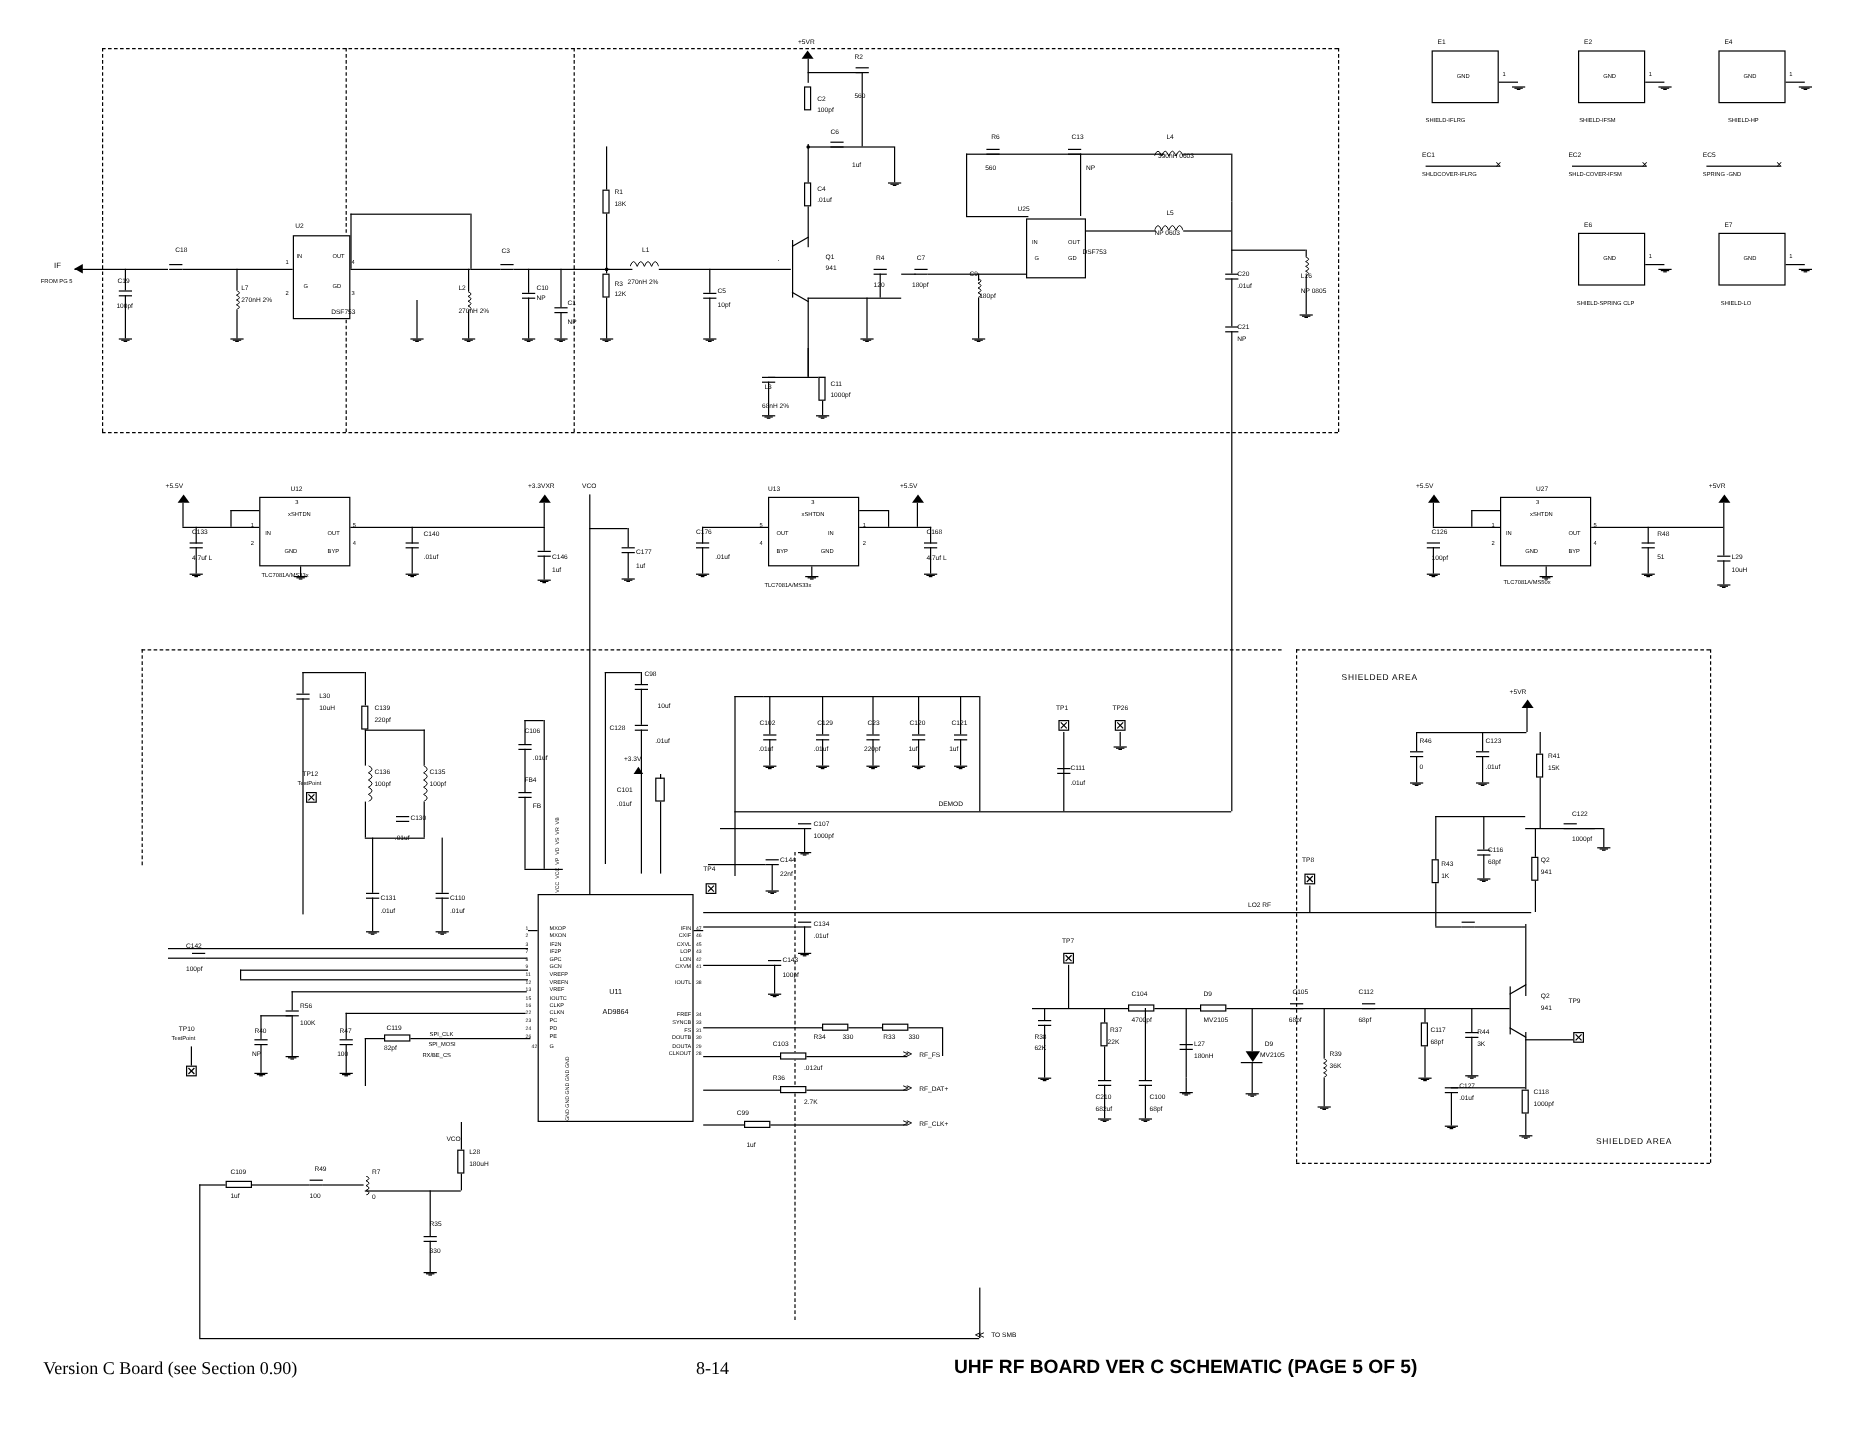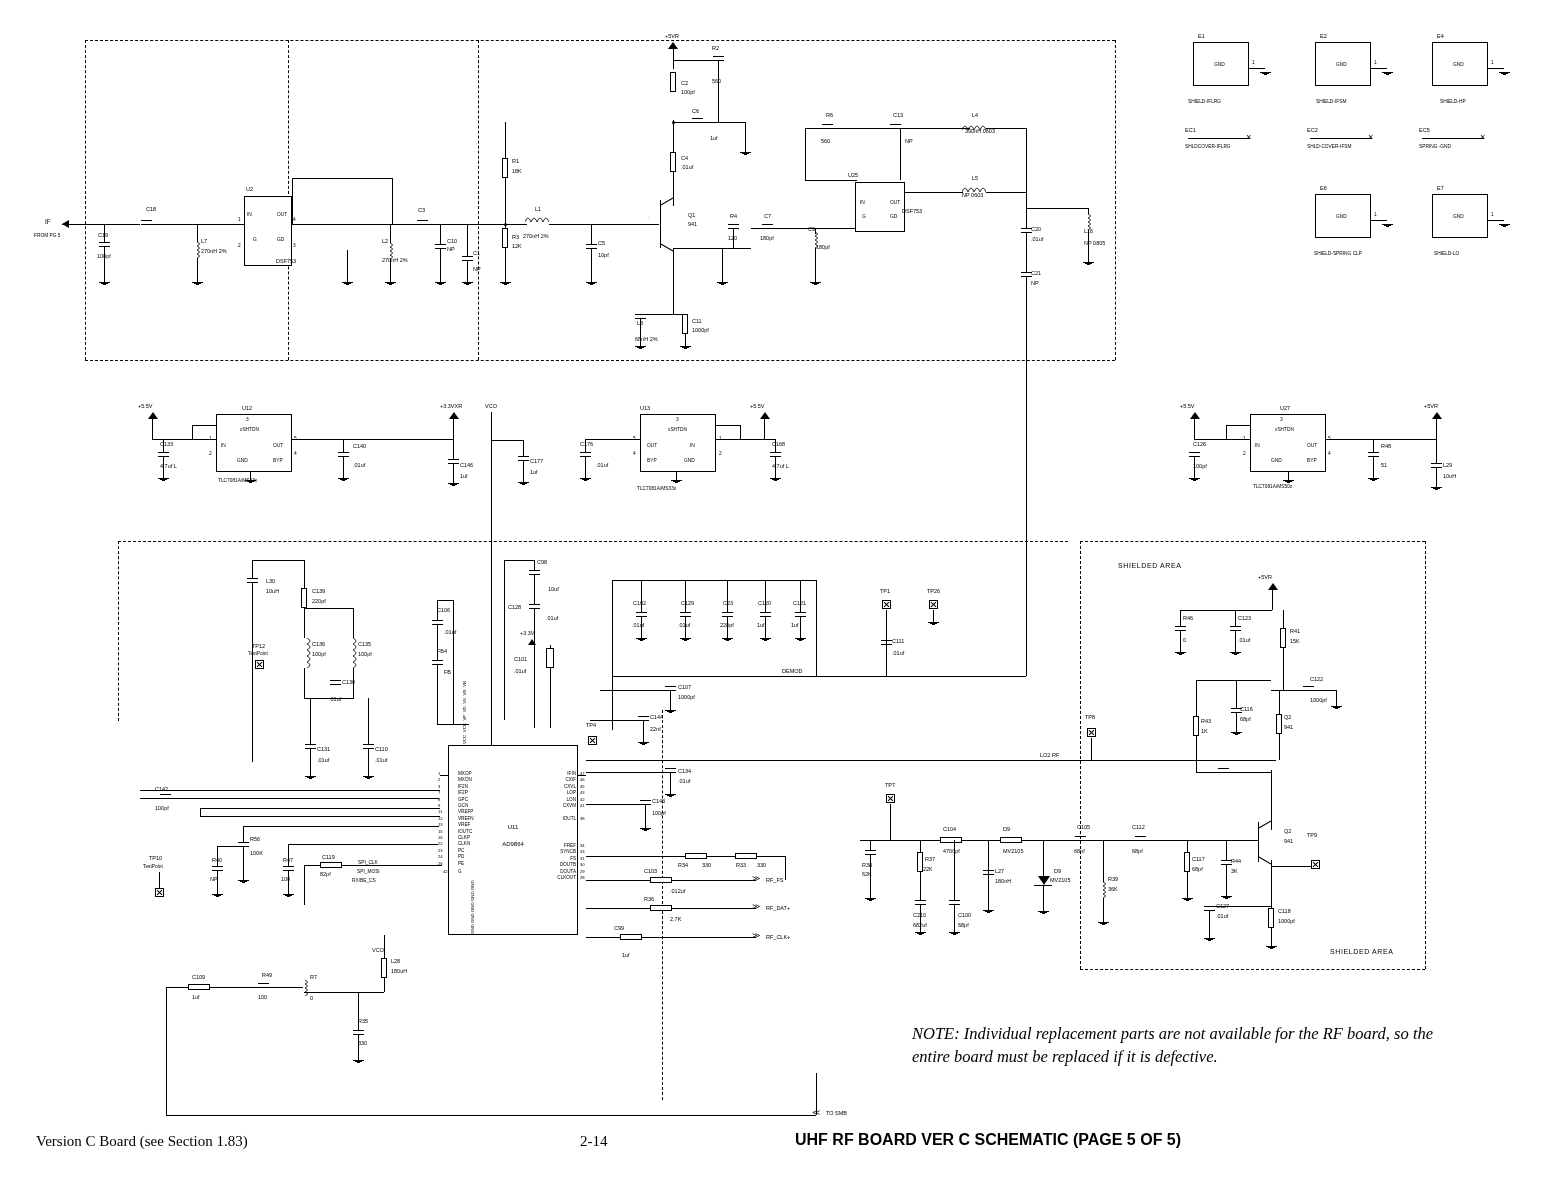--- a/index.html
+++ b/index.html
@@ -1590,19 +1590,18 @@
   <div class="wire wh" style="left:1196px; top:772px; width:22px;"></div>
   <div class="wire wh" style="left:1229px; top:772px; width:42px;"></div>
   <div class="wire wv" style="left:1196px; top:760px; height:12px;"></div>
 
   <div class="abs lbl sm" style="left:1040px; top:752px;">LO2 RF</div>
   <div class="wire wh" style="left:586px; top:760px; width:610px;"></div>
   <div class="abs lbl sm" style="left:1085px; top:714px;">TP8</div>
   <div class="tp" style="left:1087px; top:728px;"></div>
   <div class="wire wv" style="left:1091px; top:738px; height:22px;"></div>
 
-  <div class="note">NOTE: Individual replacement parts are not available for the RF board, so the entire board must be replaced if it is defective.</div>
-
-  <div class="footer-left">Version C Board (see Section 1.83)</div>
-  <div class="footer-center">2-14</div>
+
+  <div class="footer-left">Version C Board (see Section 0.90)</div>
+  <div class="footer-center">8-14</div>
   <div class="footer-right">UHF RF BOARD VER C SCHEMATIC (PAGE 5 OF 5)</div>
 
 </div>
 
 </body></html>

